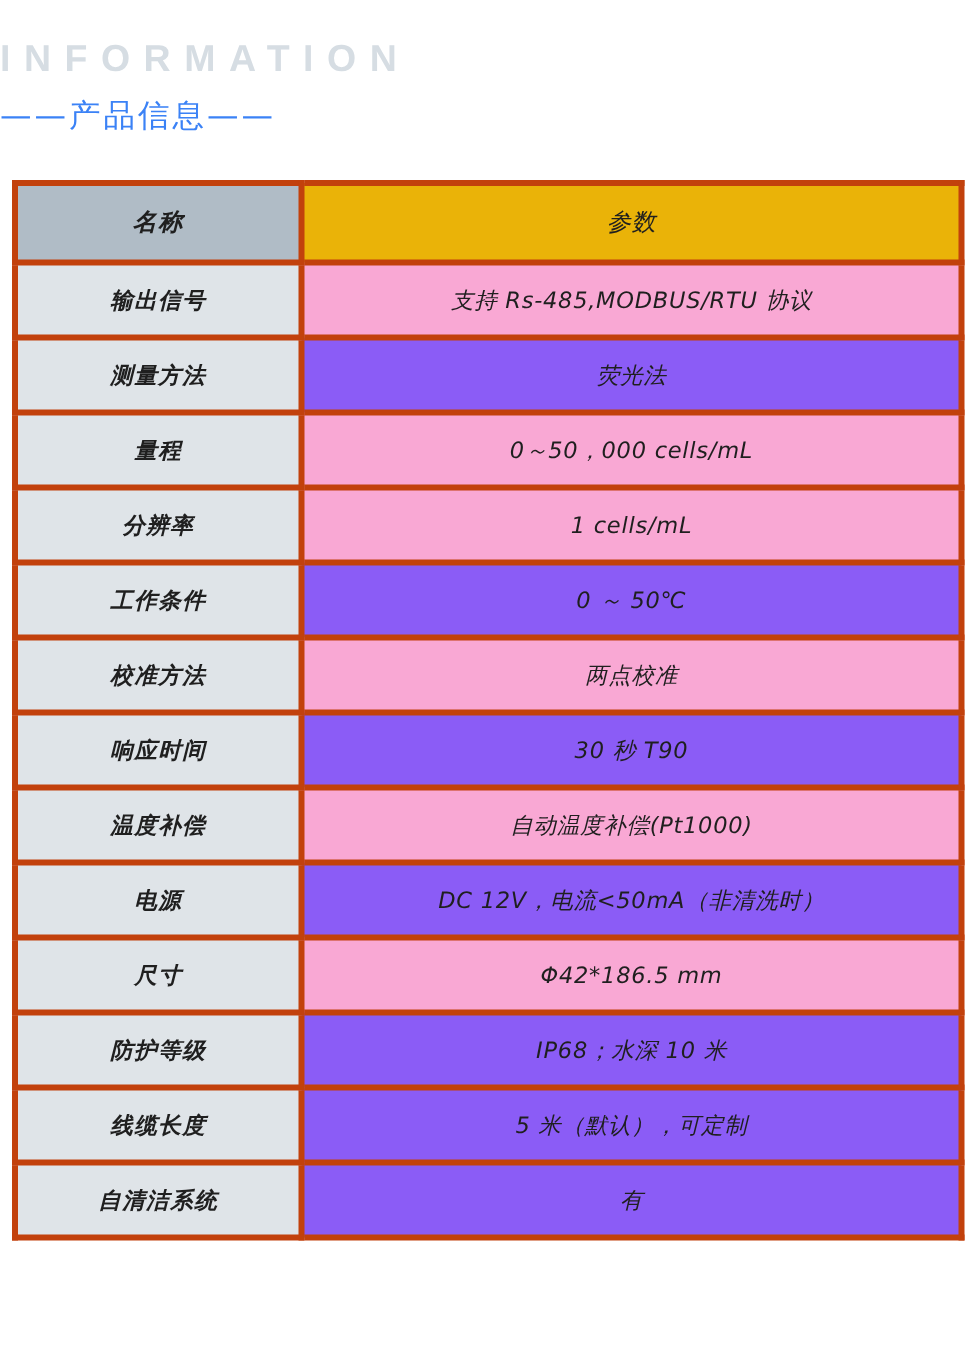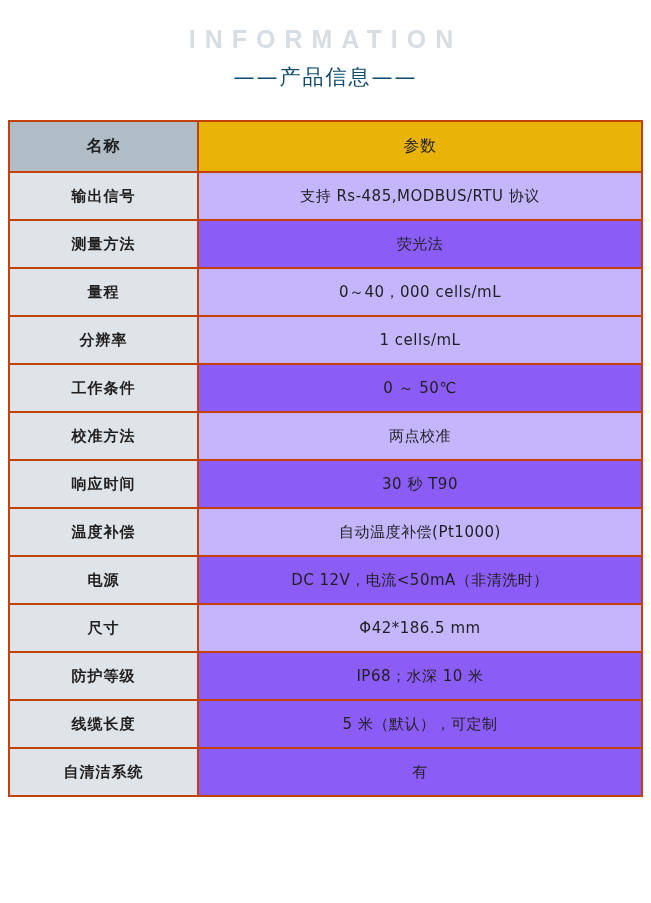--- a/index.html
+++ b/index.html
@@ -14,53 +14,54 @@
     overflow: hidden;
   }
   .page {
     position: relative;
     width: 651px;
     height: 903px;
     box-sizing: border-box;
   }
   .header {
     padding-top: 22px;
-    text-align: center;
+    text-align: left;
   }
   .header-en {
     font-size: 25px;
     letter-spacing: 9px;
     color: #d6dde3;
     font-weight: bold;
     font-family: "Liberation Sans", sans-serif;
     line-height: 34px;
   }
   .header-cn {
     margin-top: 6px;
     font-size: 21px;
-    color: #0c4a6e;
+    color: #3b82f6;
     letter-spacing: 2px;
     font-family: "DejaVu Sans", sans-serif;
     line-height: 30px;
   }
   .table-wrap {
     margin-top: 28px;
     padding: 0 8px;
     box-sizing: border-box;
   }
   table.spec {
     width: 635px;
     border-collapse: collapse;
     table-layout: fixed;
   }
   table.spec td {
-    border: 2px solid #c2410c;
+    border: 4px solid #c2410c;
     text-align: center;
     vertical-align: middle;
     font-family: "DejaVu Sans", sans-serif;
+    font-style: italic;
   }
   td.col-name {
     width: 185px;
     font-weight: bold;
     font-size: 15px;
     color: #1f1f1f;
     letter-spacing: 1px;
   }
   td.col-val {
     font-size: 15px;
@@ -79,21 +80,21 @@
     background: #eab308;
     font-weight: normal;
   }
   tr.row td {
     height: 44px;
   }
   tr.row td.col-name {
     background: #dfe4e8;
   }
   tr.row.odd td.col-val {
-    background: #c4b5fd;
+    background: #f9a8d4;
   }
   tr.row.even td.col-val {
     background: #8b5cf6;
   }
 </style>
 </head>
 <body>
 
 <div class="page">
 
@@ -113,21 +114,21 @@
         <tr class="row odd">
           <td class="col-name">输出信号</td>
           <td class="col-val">支持 Rs-485,MODBUS/RTU 协议</td>
         </tr>
         <tr class="row even">
           <td class="col-name">测量方法</td>
           <td class="col-val">荧光法</td>
         </tr>
         <tr class="row odd">
           <td class="col-name">量程</td>
-          <td class="col-val">0～40，000 cells/mL</td>
+          <td class="col-val">0～50，000 cells/mL</td>
         </tr>
         <tr class="row odd">
           <td class="col-name">分辨率</td>
           <td class="col-val">1 cells/mL</td>
         </tr>
         <tr class="row even">
           <td class="col-name">工作条件</td>
           <td class="col-val">0 ～ 50℃</td>
         </tr>
         <tr class="row odd">

